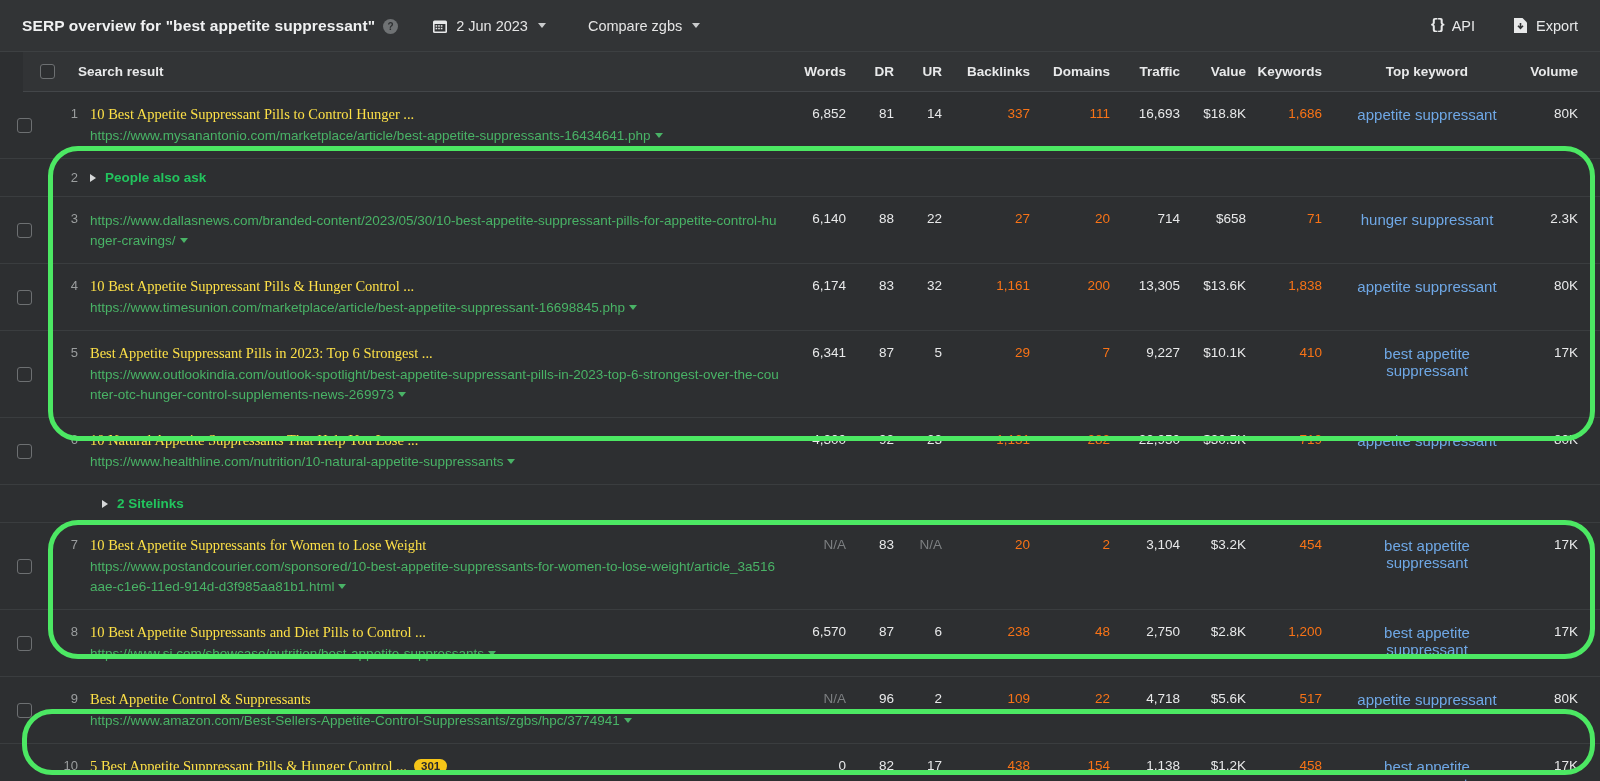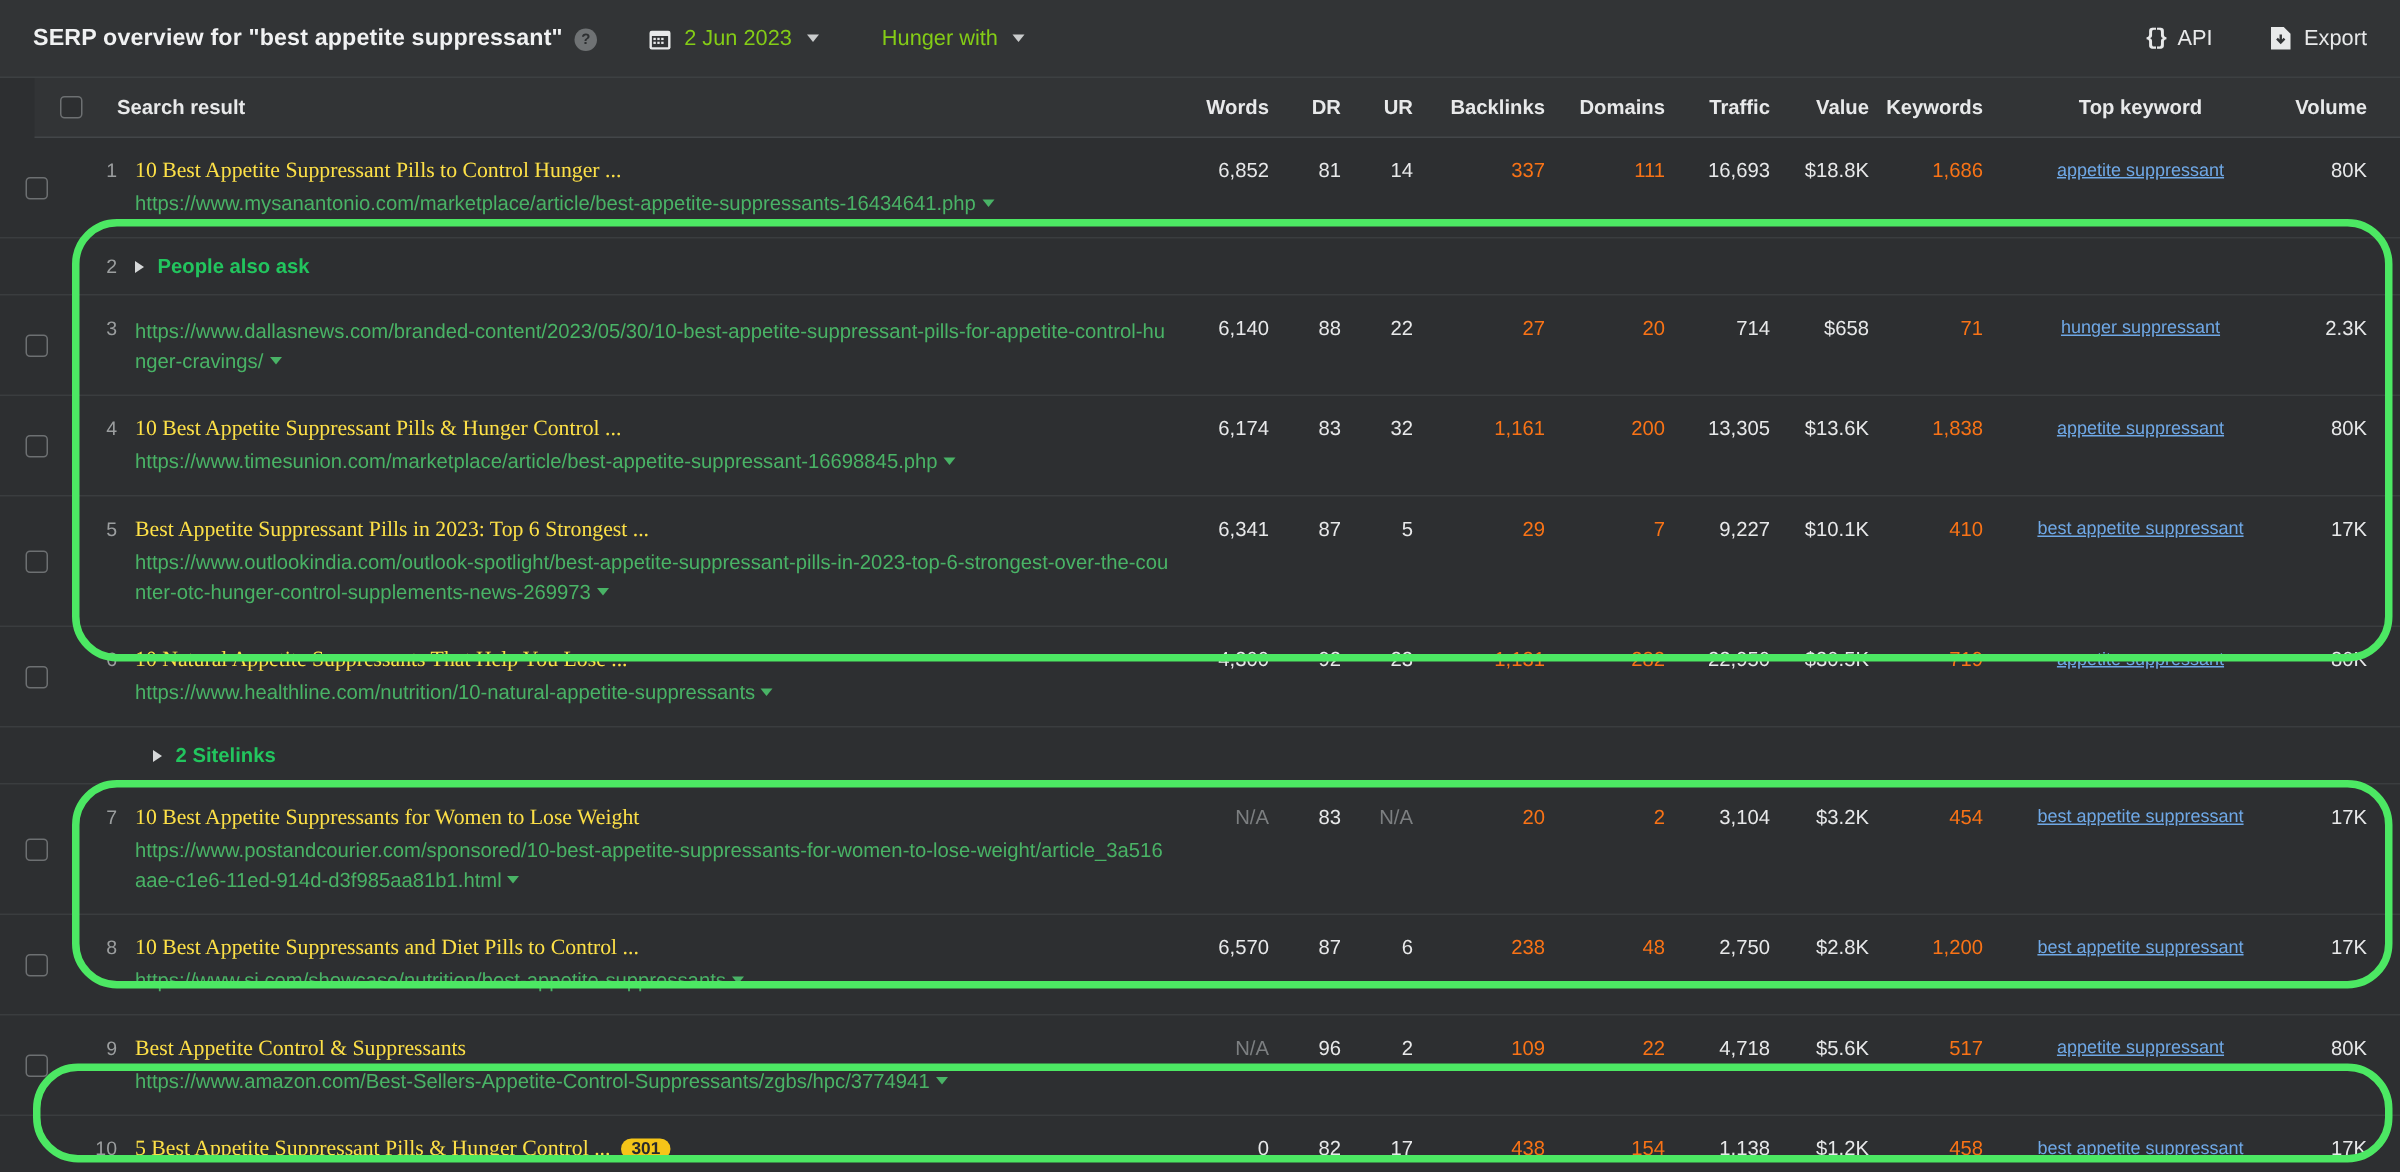--- a/index.html
+++ b/index.html
@@ -29,21 +29,21 @@
   .help-icon {
     display: inline-flex; align-items: center; justify-content: center;
     width: 15px; height: 15px; border-radius: 50%;
     background: #6f7274; color: #2d2f31;
     font-size: 10px; font-weight: bold;
     margin-left: 8px; cursor: pointer;
     position: relative; top: 1px;
   }
   .hdr-ctl {
     display: flex; align-items: center; gap: 8px;
-    font-size: 14.5px; color: #84cc16; cursor: pointer;
+    font-size: 14.5px; color: #e5e5e5; cursor: pointer;
   }
   .date-ctl { margin-left: 34px; }
   .compare-ctl { margin-left: 42px; }
   .cal-icon { width: 16px; height: 16px; display: block; }
   .caret {
     width: 0; height: 0;
     border-left: 4.5px solid transparent;
     border-right: 4.5px solid transparent;
     border-top: 5px solid #c9cbcc;
     display: inline-block;
@@ -118,21 +118,21 @@
   .badge-301 {
     display: inline-block;
     background: #f5c518; color: #2a2b2c;
     font-size: 11.5px; font-weight: bold;
     border-radius: 9px; padding: 1px 7px;
     margin-left: 7px; position: relative; top: -1px;
   }
   .val { font-size: 13.5px; color: #e8e9ea; padding-top: 14px; }
   .val.link { color: #f97316; cursor: pointer; }
   .val.na { color: #7c7f81; }
-  .val.kwtext { color: #6fa8e6; cursor: pointer; font-size: 12px; text-decoration: underline; }
+  .val.kwtext { color: #6fa8e6; cursor: pointer; font-size: 15px; }
 
   
   .feature-row {
     display: flex; align-items: center;
     border-bottom: 1px solid #3a3d3f;
     min-height: 38px;
     background: #2d2f31;
   }
   .feature-label {
     font-size: 13.5px; font-weight: bold; color: #22c55e;
@@ -171,21 +171,21 @@
       <rect x="8.8" y="7.2" width="1.6" height="1.5" fill="#e8e9ea"></rect>
       <rect x="3.6" y="9.8" width="1.6" height="1.5" fill="#e8e9ea"></rect>
       <rect x="6.2" y="9.8" width="1.6" height="1.5" fill="#e8e9ea"></rect>
       <rect x="8.8" y="9.8" width="1.6" height="1.5" fill="#e8e9ea"></rect>
     </svg>
     <span>2 Jun 2023</span>
     <span class="caret"></span>
   </div>
 
   <div class="hdr-ctl compare-ctl">
-    <span>Hunger with</span>
+    <span>Compare zgbs</span>
     <span class="caret"></span>
   </div>
 
   <div class="spacer"></div>
 
   <div class="top-action">
     <span class="api-glyph">{}</span>
     <span>API</span>
   </div>
   <div class="top-action">

